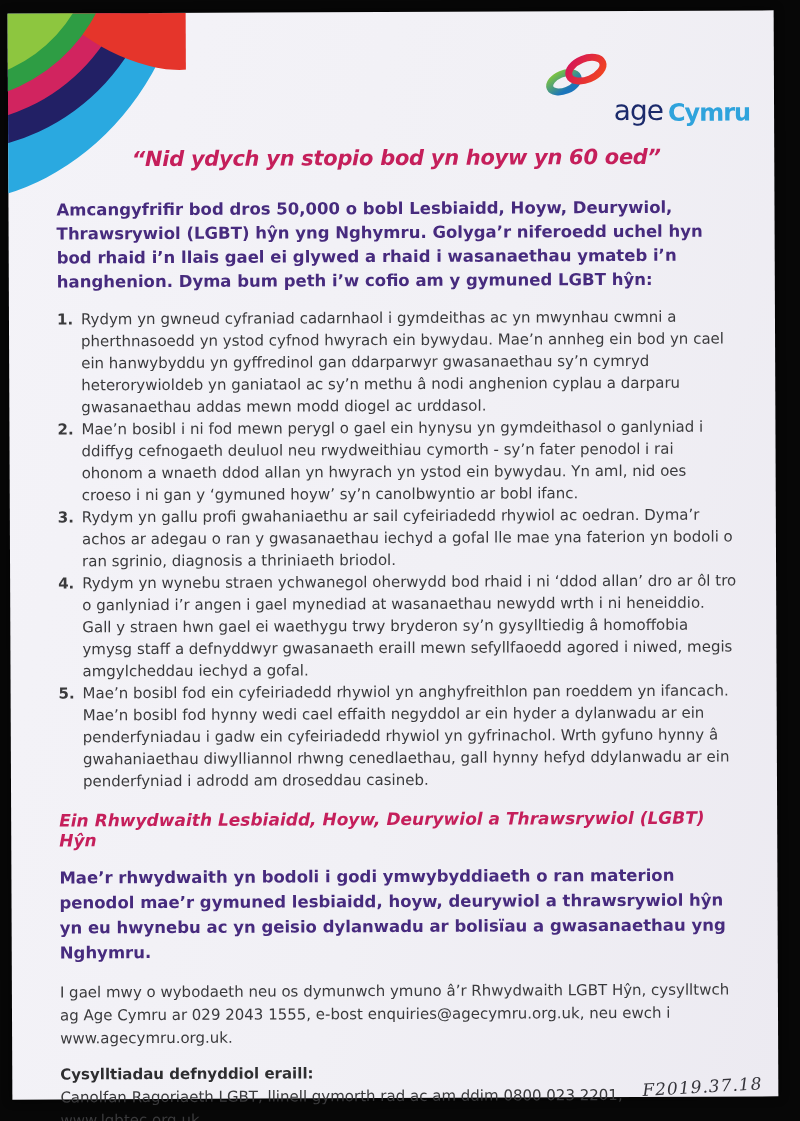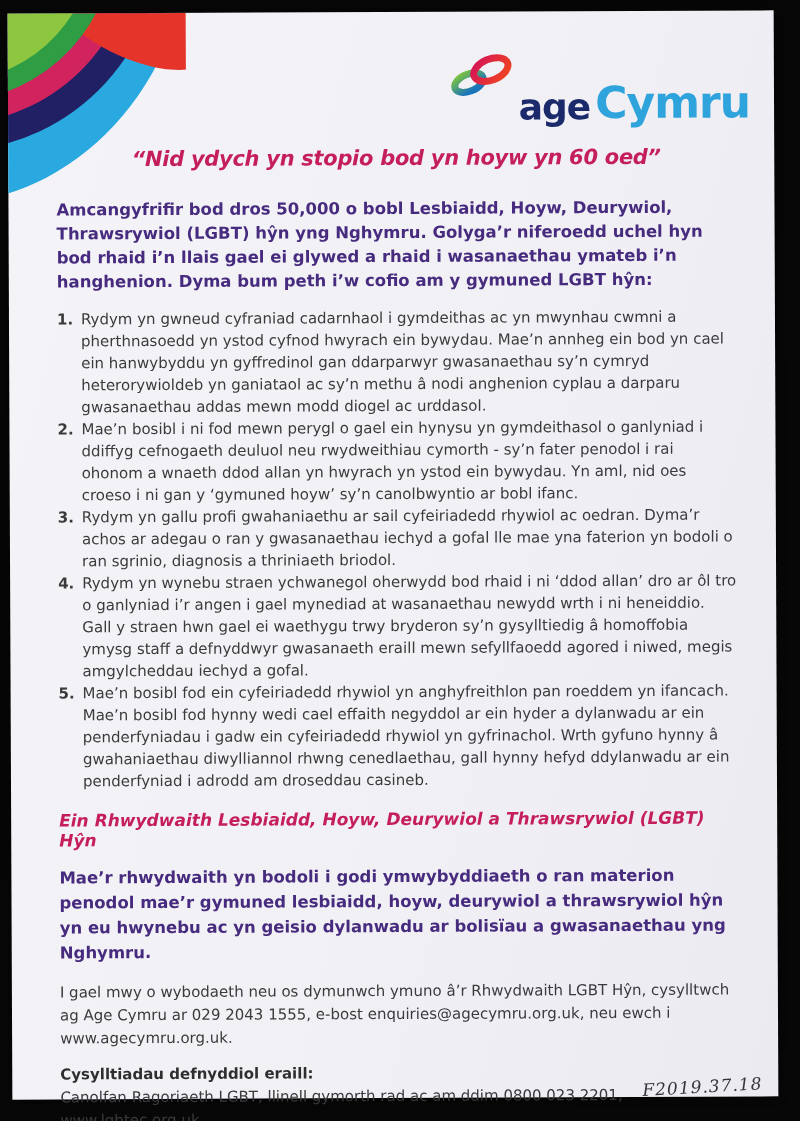--- a/index.html
+++ b/index.html
@@ -17,25 +17,25 @@
     transform:rotate(-0.25deg);
     box-shadow:0 0 10px rgba(0,0,0,.7);
   }
   .corner-swirl{position:absolute;left:0;top:0;}
   .logo{
     position:absolute;right:24px;top:40px;
     display:flex;align-items:flex-end;
   }
   .logo .loop{margin-right:-8px;margin-bottom:26px;}
   .logo .age{
-    font-size:36px;font-weight:700;color:#1b2a6b;
+    font-size:28px;font-weight:400;color:#1b2a6b;
     letter-spacing:-1px;line-height:1;margin-left:9px;
   }
   .logo .cymru{
-    font-size:44px;font-weight:700;color:#2fa3dc;
+    font-size:24px;font-weight:700;color:#2fa3dc;
     letter-spacing:-1px;line-height:1;margin-left:5px;
   }
   .content{position:relative;padding:0 38px 0 48px;}
   .quote{
     margin:134px 10px 0 10px;
     text-align:center;
     font-size:21px;font-weight:bold;font-style:italic;
     color:#c51f5b;letter-spacing:-0.3px;
   }
   .intro{

